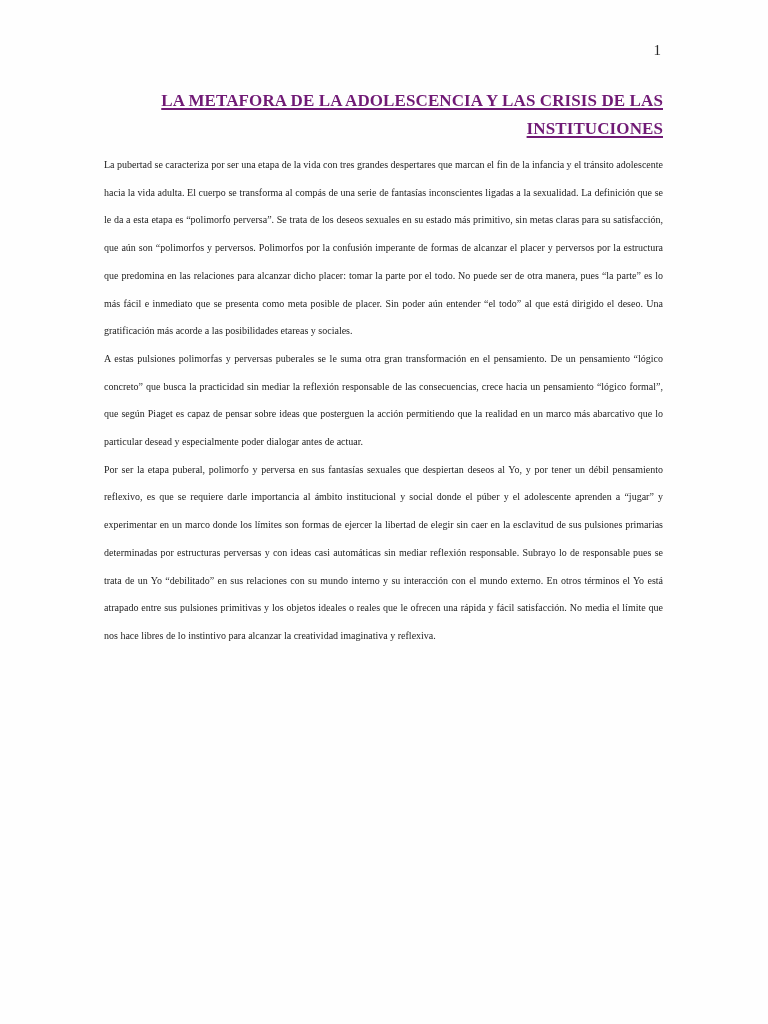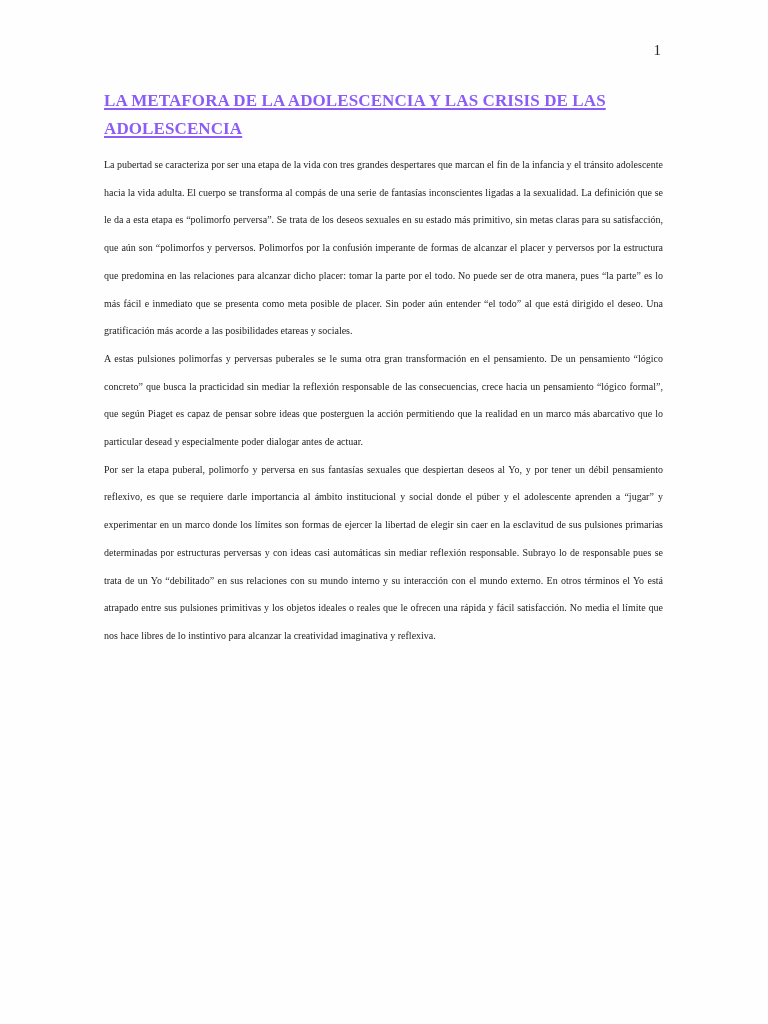--- a/index.html
+++ b/index.html
@@ -22,25 +22,25 @@
     right: 107px;
     font-size: 15px;
     color: #2a2a2a;
   }
   .title {
     position: absolute;
     top: 87px;
     left: 104px;
     right: 105px;
     margin: 0;
-    text-align: left;
+    text-align: right;
     font-size: 17px;
     font-weight: bold;
     line-height: 27.5px;
-    color: #8b5cf6;
+    color: #701a75;
     letter-spacing: 0.1px;
   }
   .title .title-line {
     text-decoration: underline;
     text-decoration-thickness: 1.5px;
     text-underline-offset: 2px;
   }
   .content {
     position: absolute;
     top: 151px;
@@ -57,21 +57,21 @@
   }
 </style>
 </head>
 <body>
 
 <div class="page">
   <div class="page-number">1</div>
 
   <h1 class="title">
     <span class="title-line">LA METAFORA DE LA ADOLESCENCIA Y LAS CRISIS DE LAS</span><br>
-    <span class="title-line">ADOLESCENCIA</span>
+    <span class="title-line">INSTITUCIONES</span>
   </h1>
 
   <div class="content">
 
   <p>La pubertad se caracteriza por ser una etapa de la vida con tres grandes despertares que marcan el fin de la infancia y el tránsito adolescente hacia la vida adulta. El cuerpo se transforma al compás de una serie de fantasías inconscientes ligadas a la sexualidad. La definición que se le da a esta etapa es “polimorfo perversa”. Se trata de los deseos sexuales en su estado más primitivo, sin metas claras para su satisfacción, que aún son “polimorfos y perversos. Polimorfos por la confusión imperante de formas de alcanzar el placer y perversos por la estructura que predomina en las relaciones para alcanzar dicho placer: tomar la parte por el todo. No puede ser de otra manera, pues “la parte” es lo más fácil e inmediato que se presenta como meta posible de placer. Sin poder aún entender “el todo” al que está dirigido el deseo. Una gratificación más acorde a las posibilidades etareas y sociales.</p>
       <p>A estas pulsiones polimorfas y perversas puberales se le suma otra gran transformación en el pensamiento. De un pensamiento “lógico concreto” que busca la practicidad sin mediar la reflexión responsable de las consecuencias, crece hacia un pensamiento “lógico formal”, que según Piaget es capaz de pensar sobre ideas que posterguen la acción permitiendo que la realidad en un marco más abarcativo que lo particular desead y especialmente poder dialogar antes de actuar.</p>
       <p>Por ser la etapa puberal, polimorfo y perversa en sus fantasías sexuales que despiertan deseos al Yo, y por tener un débil pensamiento reflexivo, es que se requiere darle importancia al ámbito institucional y social donde el púber y el adolescente aprenden a “jugar” y experimentar en un marco donde los límites son formas de ejercer la libertad de elegir sin caer en la esclavitud de sus pulsiones primarias determinadas por estructuras perversas y con ideas casi automáticas sin mediar reflexión responsable. Subrayo lo de responsable pues se trata de un Yo “debilitado” en sus relaciones con su mundo interno y su interacción con el mundo externo. En otros términos el Yo está atrapado entre sus pulsiones primitivas y los objetos ideales o reales que le ofrecen una rápida y fácil satisfacción. No media el límite que nos hace libres de lo instintivo para alcanzar la creatividad imaginativa y reflexiva.</p>
     </div>
 </div>
 

